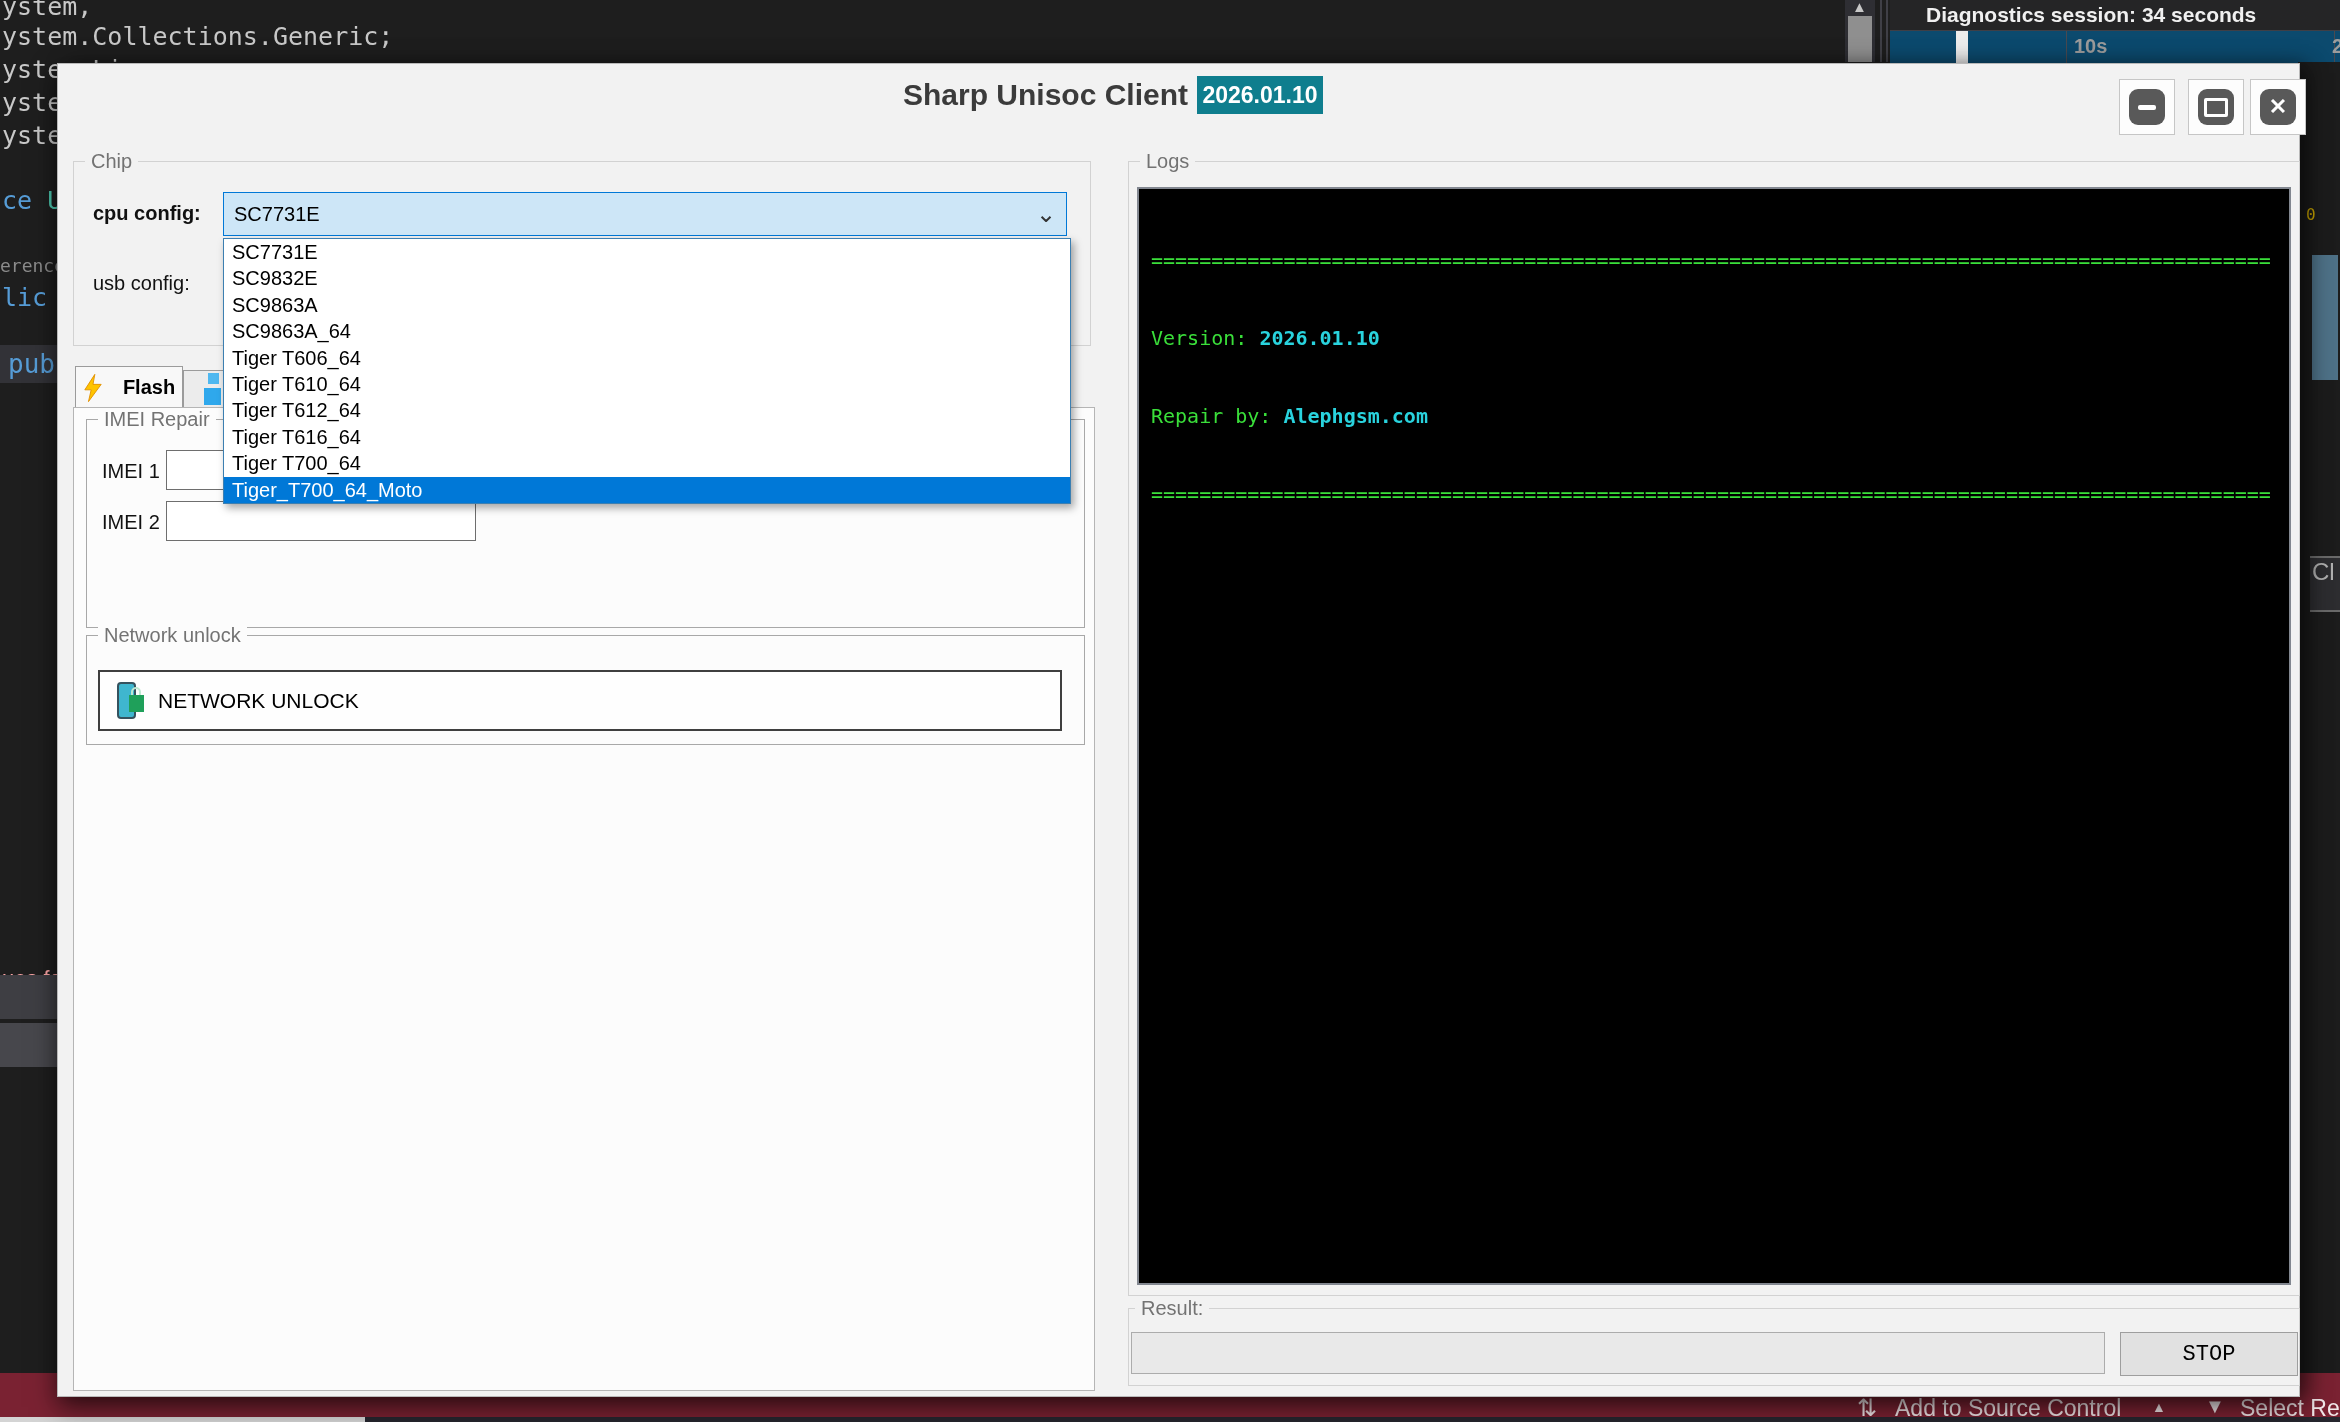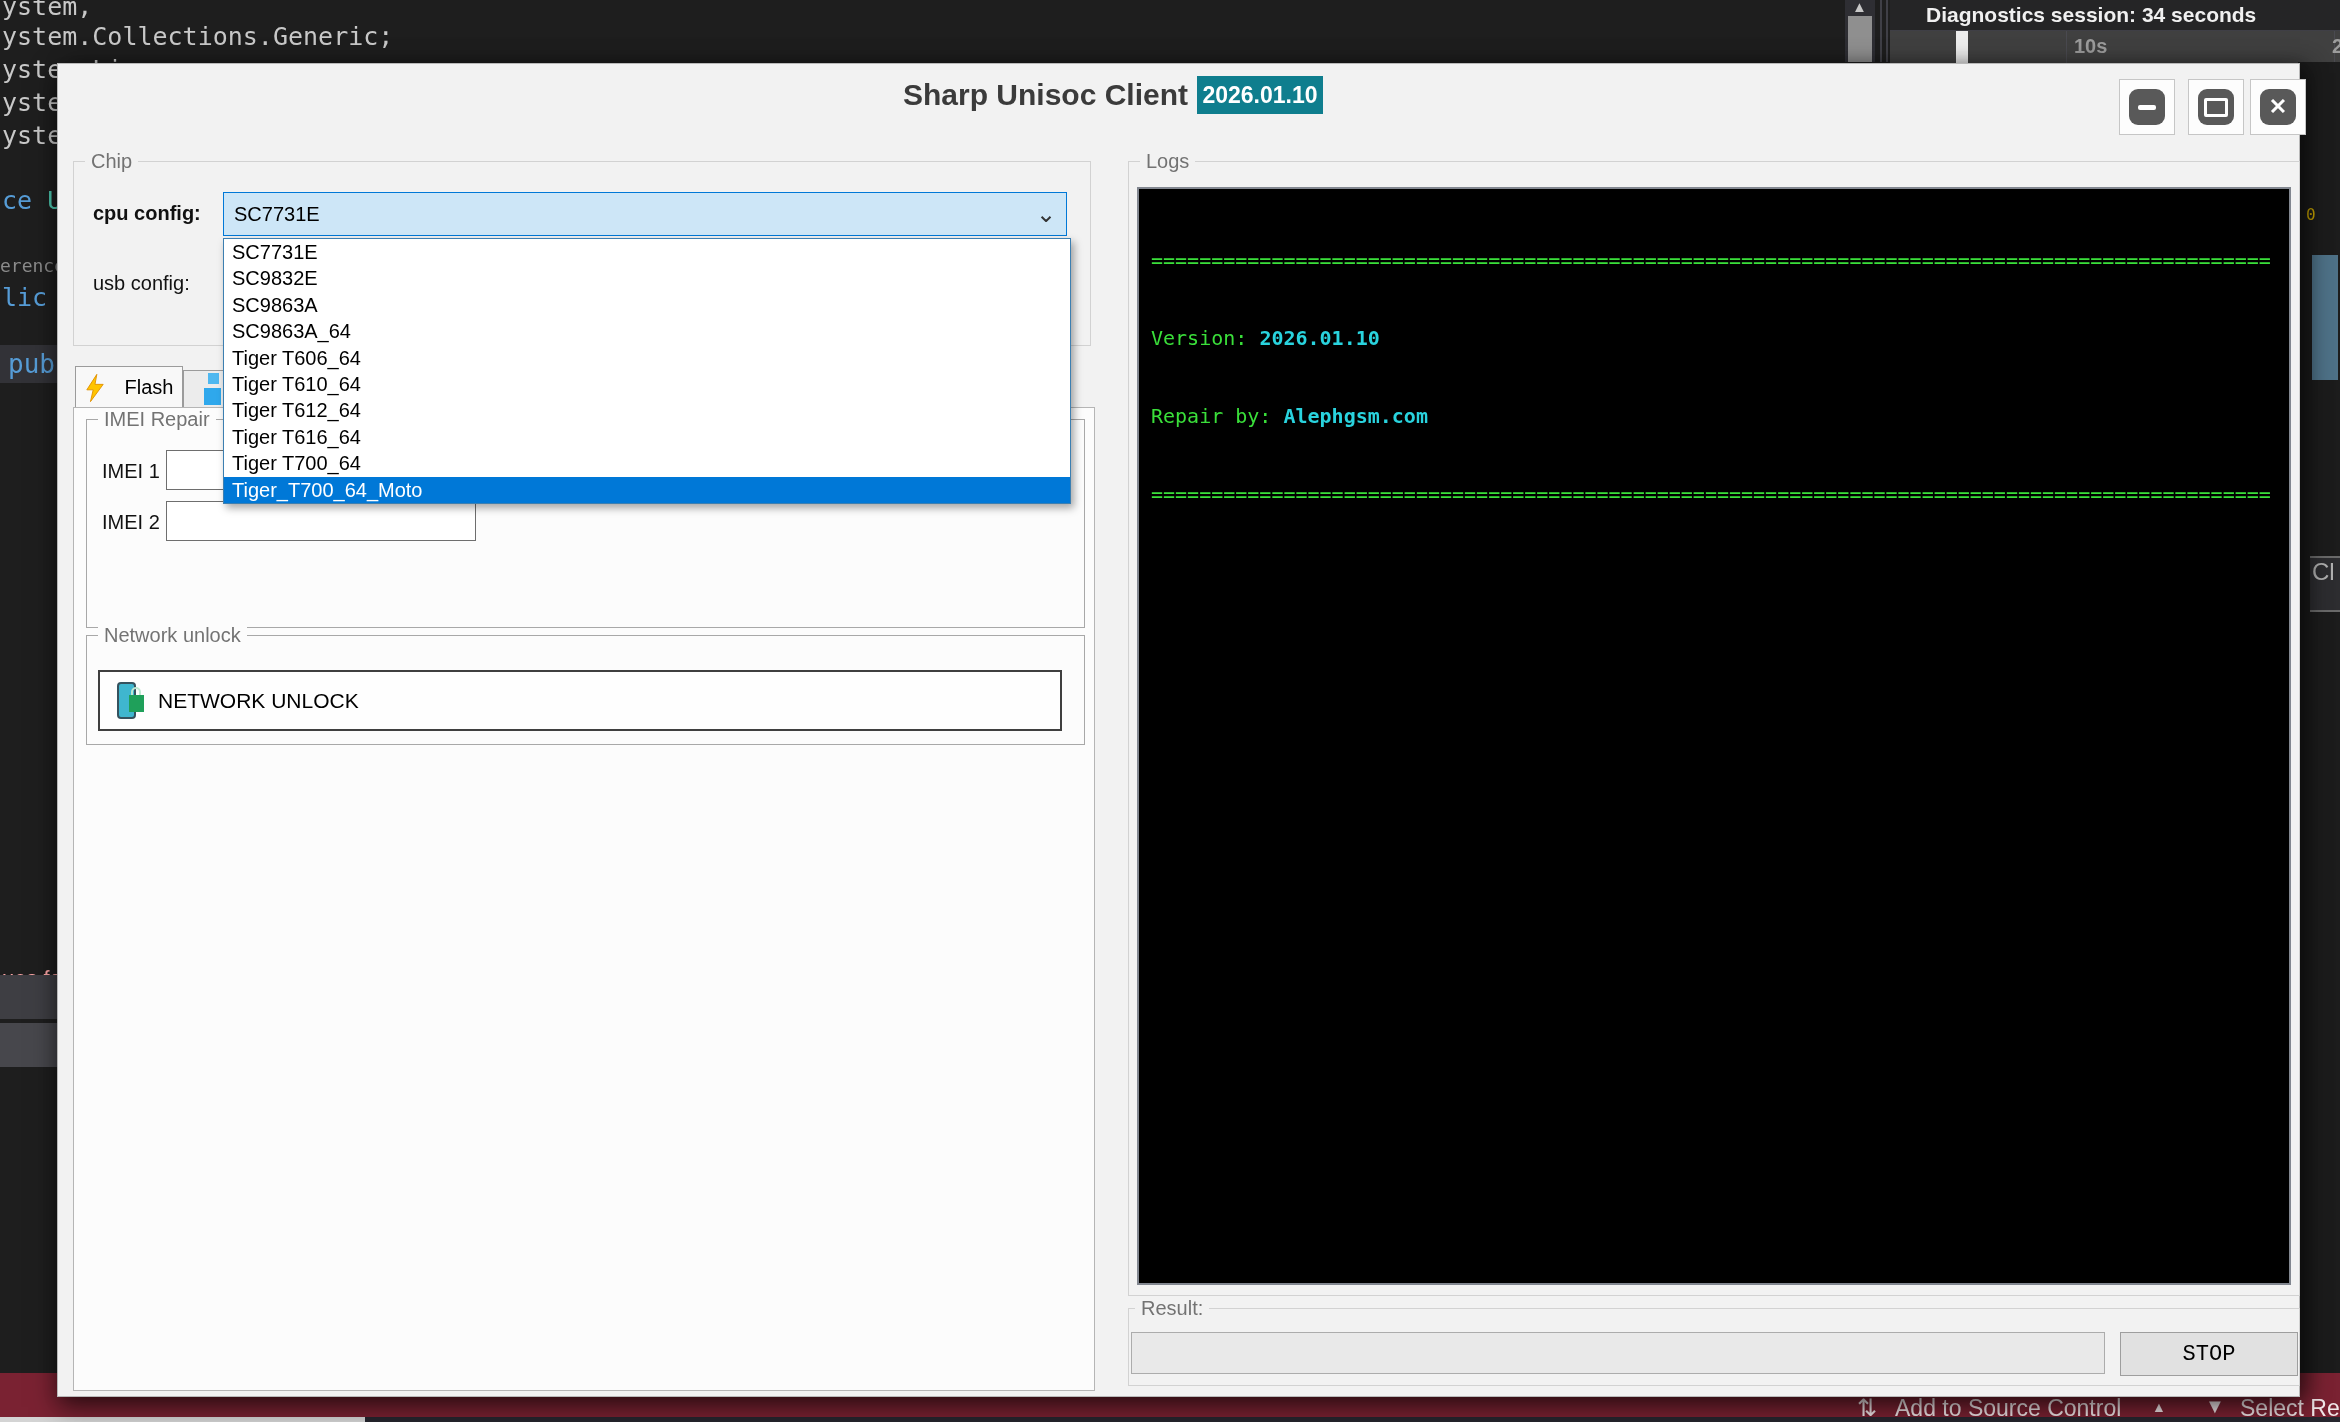--- a/index.html
+++ b/index.html
@@ -7,38 +7,38 @@
           font-family:"Liberation Sans",sans-serif;color:#000;}
   .abs{position:absolute;}
   
   .code{font-family:"DejaVu Sans Mono",monospace;color:#C8C8C8;font-size:25px;white-space:pre;}
   .kw{color:#569CD6;}
   .typ{color:#4EC9B0;}
   .refs{font-family:"DejaVu Sans Mono",monospace;color:#8A8A8A;font-size:18px;}
   .band{background:#3E3E43;}
   .vsep{background:#3F3F46;width:2px;}
   .diagpanel{background:#252526;color:#F0F0F0;font-size:21px;font-weight:bold;}
-  .ruler{background:#404040;border-top:1px solid #3F3F46;color:#9C9C9C;font-size:20px;font-weight:bold;}
+  .ruler{background:#0c4a6e;border-top:1px solid #3F3F46;color:#9C9C9C;font-size:20px;font-weight:bold;}
   .statusbar{background:#7A2232;color:#F2E8EA;font-size:23px;}
   
   .dialog{left:57px;top:63px;width:2241px;height:1332px;background:#F2F2F2;border:1px solid #B9B9B9;
           box-shadow:0 10px 24px rgba(0,0,0,.55), 10px 0 20px rgba(0,0,0,.35);}
   .title{font-size:30px;font-weight:600;color:#3B3B3B;}
   .badge{background:#0F7E8E;color:#fff;font-weight:bold;font-size:23px;display:flex;align-items:center;justify-content:center;}
   .winbtn{width:54px;height:54px;background:#FDFDFD;border:1px solid #C6C6C6;display:flex;align-items:center;justify-content:center;cursor:pointer;}
   .winglyph{width:36px;height:36px;background:#595959;border-radius:9px;position:relative;display:flex;align-items:center;justify-content:center;color:#fff;}
   .groupbox{border:1px solid #D2D2D2;}
   .groupbox.dark{border-color:#A8A8A8;}
   .grouplabel{position:absolute;font-size:20px;color:#737373;padding:0 6px;line-height:20px;}
   .lbl{font-size:20px;color:#111;}
   .combo{background:#CDE6F7;border:1px solid #0078D7;display:flex;align-items:center;font-size:20px;padding:0 10px;box-sizing:border-box;cursor:pointer;}
   .dropdown{background:#fff;border:1px solid #3C7FB1;z-index:60;box-shadow:3px 4px 8px rgba(0,0,0,.35);display:flex;flex-direction:column;}
   .ditem{height:26.4px;line-height:26.4px;font-size:20px;padding-left:8px;cursor:pointer;white-space:nowrap;}
   .ditem.sel{background:#0078D7;color:#fff;}
-  .tab{border:1px solid #9B9B9B;display:flex;align-items:center;justify-content:center;gap:20px;font-size:20px;box-sizing:border-box;cursor:pointer;}
+  .tab{border:1px solid #9B9B9B;display:flex;align-items:center;justify-content:center;gap:20px;font-size:20px;box-sizing:border-box;cursor:pointer;font-weight:bold;}
   .tab.on{background:#F8F8F8;border-bottom:none;}
   .tab.off{background:#ECECEC;}
   .tabpage{background:#FCFCFC;border:1px solid #B5B5B5;}
   .field{background:#fff;border:1px solid #6E6E6E;font-size:20px;padding:0 8px;box-sizing:border-box;font-family:"Liberation Sans",sans-serif;}
   .bigbtn{background:#FEFEFE;border:2px solid #3F3F3F;display:flex;align-items:center;gap:12px;padding-left:16px;font-size:21px;box-sizing:border-box;cursor:pointer;}
   .console{background:#000;border:2px solid #828790;box-sizing:border-box;overflow:hidden;
            font-family:"DejaVu Sans Mono",monospace;font-size:20px;padding:8px 12px;white-space:pre;}
   .lg{color:#3ADF3A;line-height:30px;}
   .lc{color:#29D3DE;font-weight:bold;}
   .progress{background:#E9E9E9;border:1px solid #ACACAC;box-sizing:border-box;}

